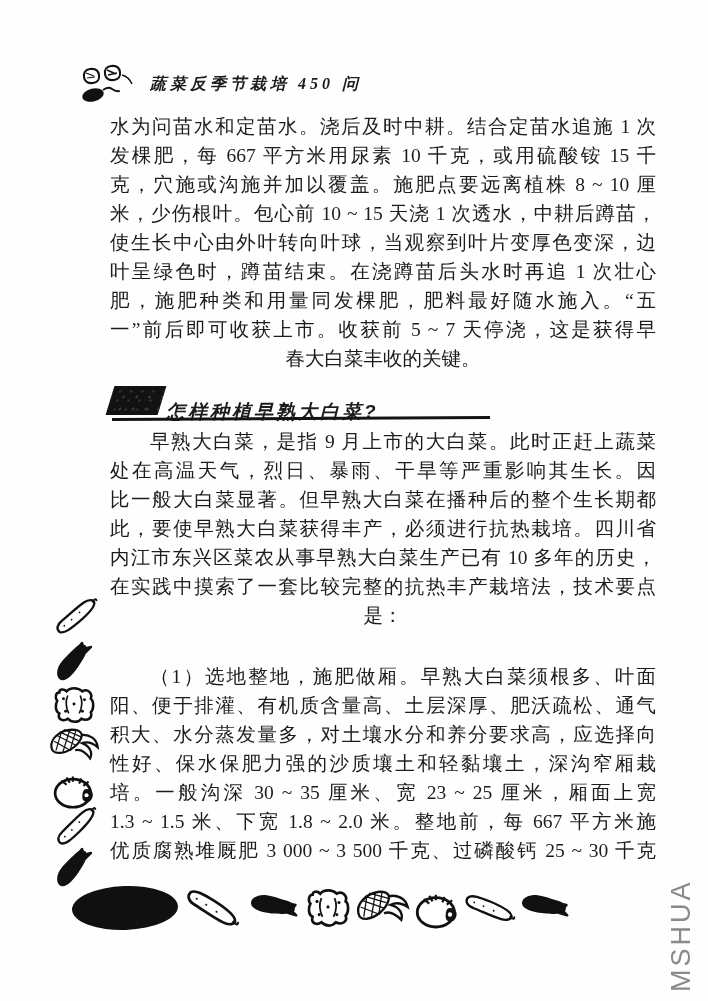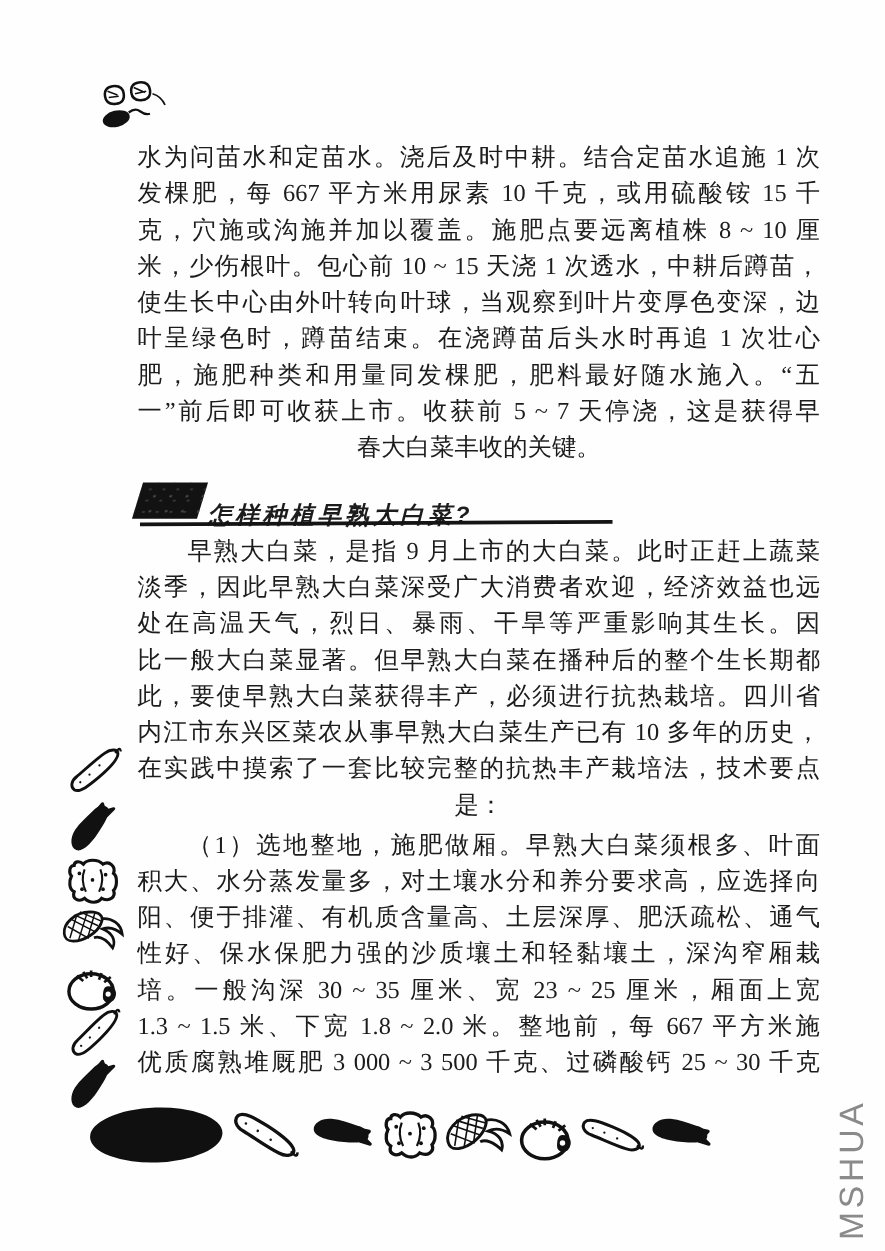--- a/index.html
+++ b/index.html
@@ -83,20 +83,21 @@
 
   <div id="hdr">
     <svg class="doodle" viewBox="0 0 60 42">
       <path d="M12 6 q-7 1 -6 8 q1 7 9 6 q7 -1 6 -8 q-1 -7 -9 -6 Z" fill="#fff" stroke="#111" stroke-width="2"></path>
       <path d="M8 10 l8 3 M9 15 l8 -1" stroke="#111" stroke-width="1.1"></path>
       <path d="M33 3 q-7 1 -6 8 q1 7 9 6 q7 -1 6 -8 q-1 -7 -9 -6 Z" fill="#fff" stroke="#111" stroke-width="2"></path>
       <path d="M29 7 l9 4 M30 12 l9 -2 M44 12 q7 2 10 9" stroke="#111" stroke-width="1.4" fill="none"></path>
       <ellipse cx="15" cy="32" rx="11" ry="6.5" fill="#111" transform="rotate(-14 15 32)"></ellipse>
       <path d="M25 27 q5 -4 9 -1 M34 26 q4 3 8 2" stroke="#111" stroke-width="1.8" fill="none"></path>
     </svg>
+    <div class="btitle">蔬菜反季节栽培 450 问</div>
   </div>
 
   <div id="p1" class="para">
     <div class="jline">水为问苗水和定苗水。浇后及时中耕。结合定苗水追施 1 次</div>
     <div class="jline">发棵肥，每 667 平方米用尿素 10 千克，或用硫酸铵 15 千</div>
     <div class="jline">克，穴施或沟施并加以覆盖。施肥点要远离植株 8 ~ 10 厘</div>
     <div class="jline">米，少伤根叶。包心前 10 ~ 15 天浇 1 次透水，中耕后蹲苗，</div>
     <div class="jline">使生长中心由外叶转向叶球，当观察到叶片变厚色变深，边</div>
     <div class="jline">叶呈绿色时，蹲苗结束。在浇蹲苗后头水时再追 1 次壮心</div>
     <div class="jline">肥，施肥种类和用量同发棵肥，肥料最好随水施入。“五</div>
@@ -105,33 +106,32 @@
   </div>
 
   <div id="qhead">
     <div id="qblock"></div>
     <div id="qtext">怎样种植早熟大白菜?</div>
     <div id="qline"></div>
   </div>
 
   <div id="p2" class="para">
     <div class="jline ind">早熟大白菜，是指 9 月上市的大白菜。此时正赶上蔬菜</div>
-    <div class="jline">淡季，因此早熟大白菜深受广大消费者欢迎，经济效益也远</div>
     <div class="jline">处在高温天气，烈日、暴雨、干旱等严重影响其生长。因</div>
     <div class="jline">比一般大白菜显著。但早熟大白菜在播种后的整个生长期都</div>
     <div class="jline">此，要使早熟大白菜获得丰产，必须进行抗热栽培。四川省</div>
     <div class="jline">内江市东兴区菜农从事早熟大白菜生产已有 10 多年的历史，</div>
     <div class="jline">在实践中摸索了一套比较完整的抗热丰产栽培法，技术要点</div>
     <div class="lline">是：</div>
   </div>
 
   <div id="p3" class="para">
     <div class="jline ind">（1）选地整地，施肥做厢。早熟大白菜须根多、叶面</div>
+    <div class="jline">阳、便于排灌、有机质含量高、土层深厚、肥沃疏松、通气</div>
     <div class="jline">积大、水分蒸发量多，对土壤水分和养分要求高，应选择向</div>
-    <div class="jline">阳、便于排灌、有机质含量高、土层深厚、肥沃疏松、通气</div>
     <div class="jline">性好、保水保肥力强的沙质壤土和轻黏壤土，深沟窄厢栽</div>
     <div class="jline">培。一般沟深 30 ~ 35 厘米、宽 23 ~ 25 厘米，厢面上宽</div>
     <div class="jline">1.3 ~ 1.5 米、下宽 1.8 ~ 2.0 米。整地前，每 667 平方米施</div>
     <div class="jline">优质腐熟堆厩肥 3 000 ~ 3 500 千克、过磷酸钙 25 ~ 30 千克</div>
   </div>
 
   <svg class="mico" style="left:52px;top:596px;" width="50" height="40" viewBox="0 0 56 34">
       <use href="#ic-cucumber" transform="rotate(-18 28 17)"></use>
     </svg>
   <svg class="mico" style="left:54px;top:639px;" width="40" height="46" viewBox="0 0 40 44">

